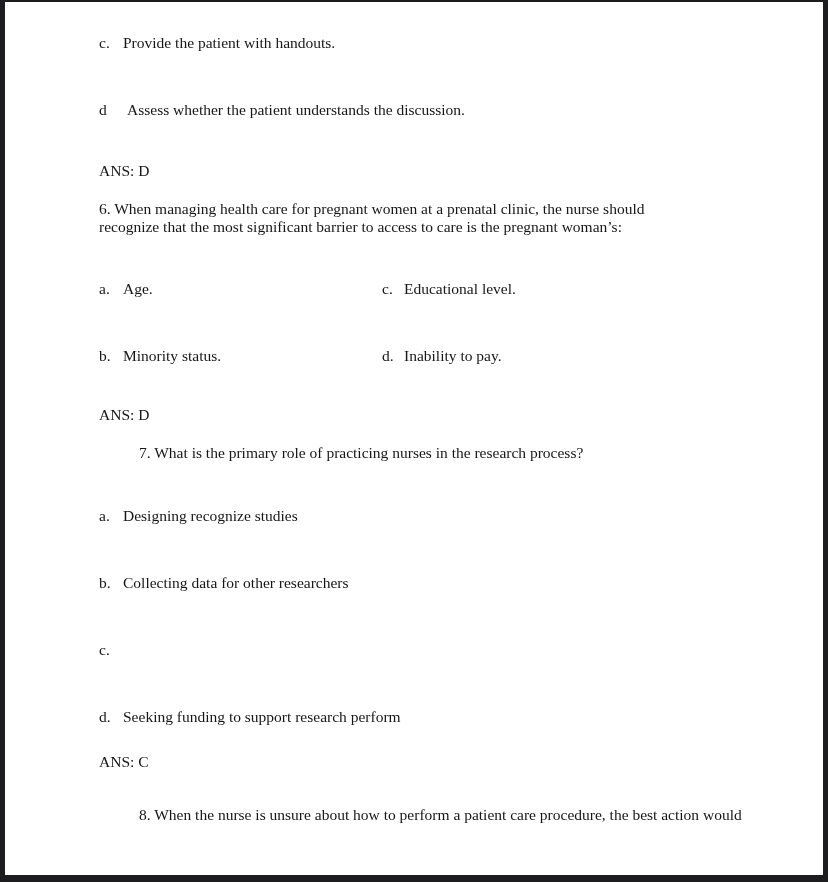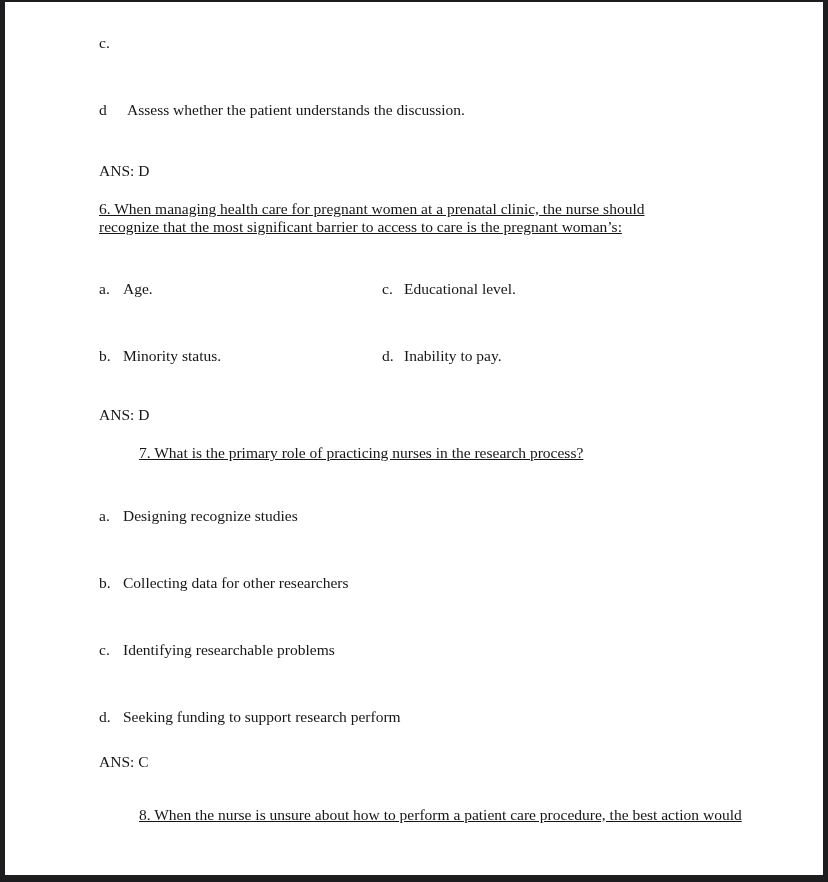--- a/index.html
+++ b/index.html
@@ -29,21 +29,20 @@
     position: absolute;
     left: 94px;
     color: #161616;
     font-size: 15.5px;
     line-height: 18px;
     white-space: nowrap;
   }
   .question {
     white-space: normal;
     width: 600px;
-    text-decoration: underline;
   }
   .question.wide {
     width: 700px;
     margin-left: 40px;
   }
   .opt {
     display: flex;
   }
   .opt .letter {
     display: inline-block;
@@ -82,20 +81,21 @@
   }
 </style>
 </head>
 <body>
 
 <div class="viewport">
   <div class="page">
 
     <div class="line opt" style="top:32px">
       <span class="letter">c.</span>
+      <span>Provide the patient with handouts.</span>
     </div>
 
     <div class="line opt" style="top:99px">
       <span class="letter noperiod">d</span>
       <span>Assess whether the patient understands the discussion.</span>
     </div>
 
     <div class="line" style="top:160px">ANS: D</div>
 
     <div class="line question" style="top:198px">6. When managing health care for pregnant women at a prenatal clinic, the nurse should recognize that the most significant barrier to access to care is the pregnant woman’s:</div>
@@ -131,21 +131,20 @@
       <span>Designing recognize studies</span>
     </div>
 
     <div class="line opt" style="top:572px">
       <span class="letter">b.</span>
       <span>Collecting data for other researchers</span>
     </div>
 
     <div class="line opt" style="top:639px">
       <span class="letter">c.</span>
-      <span>Identifying researchable problems</span>
     </div>
 
     <div class="line opt" style="top:706px">
       <span class="letter">d.</span>
       <span>Seeking funding to support research perform</span>
     </div>
 
     <div class="line" style="top:751px">ANS: C</div>
 
     <div class="line question wide" style="top:804px">8. When the nurse is unsure about how to perform a patient care procedure, the best action would</div>

